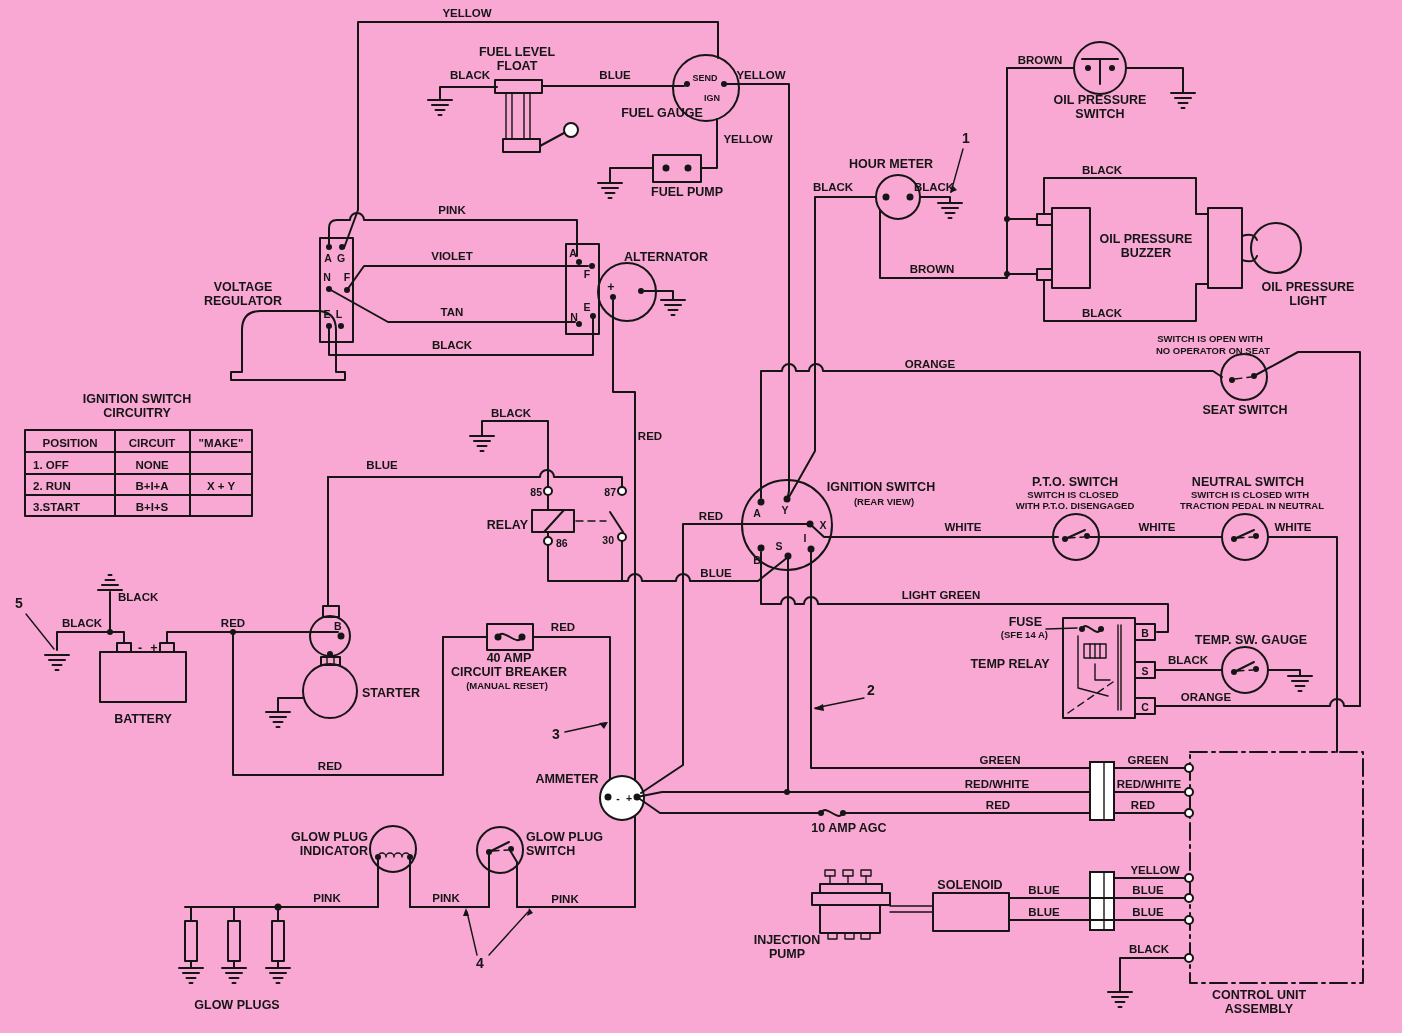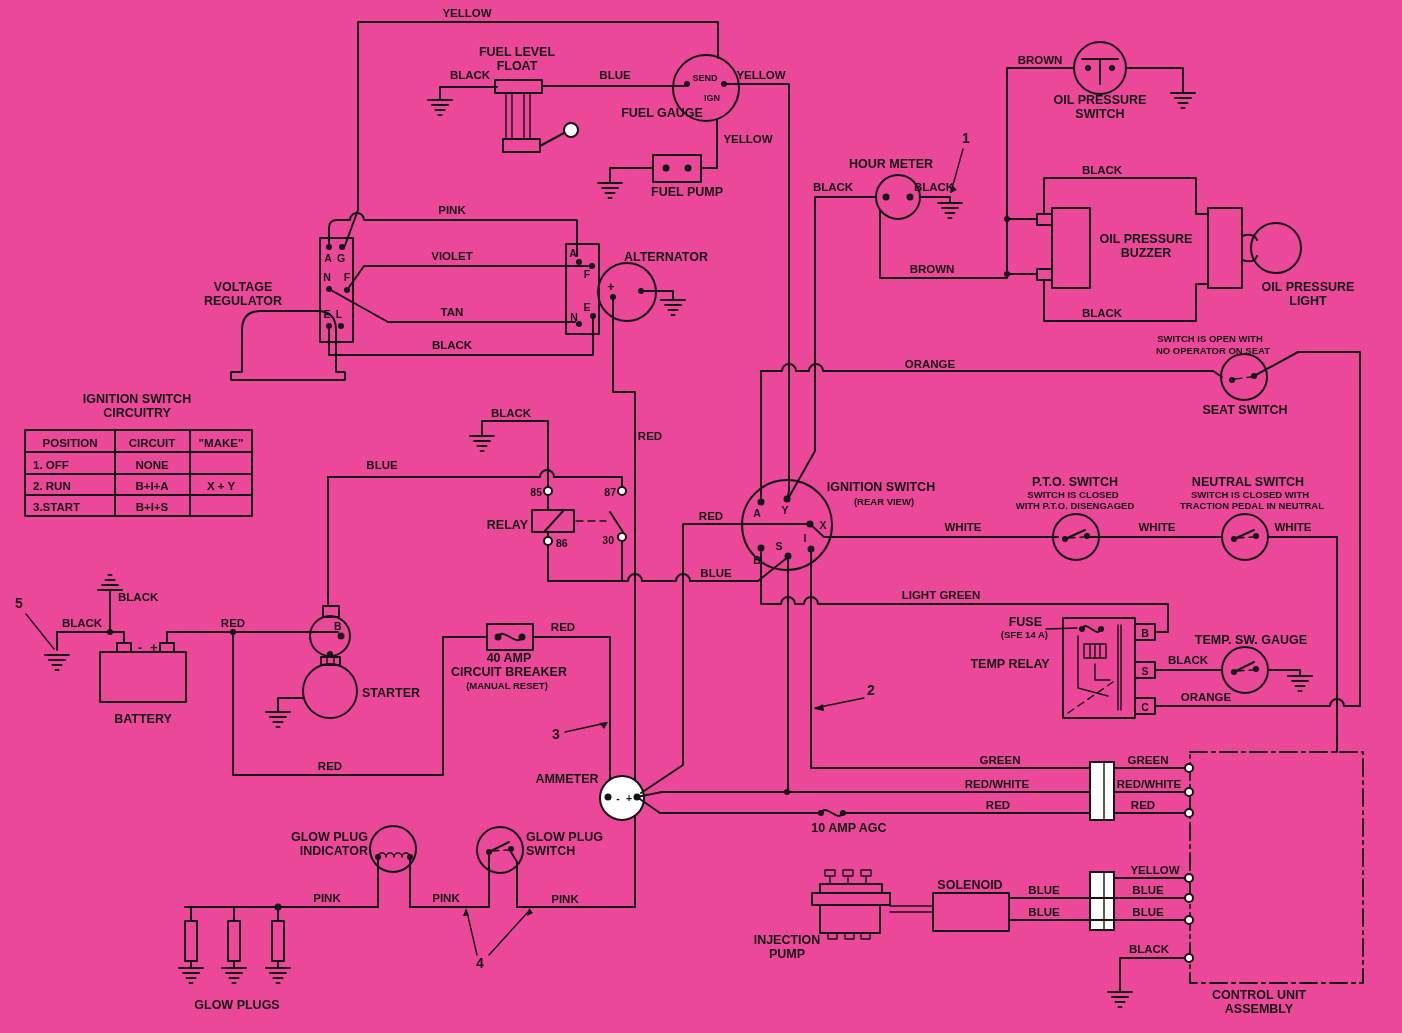--- a/index.html
+++ b/index.html
@@ -1,16 +1,16 @@
 <!DOCTYPE html>
 <html><head>
 <meta charset="utf-8">
 <style>
   html,body{margin:0;padding:0;background:#f4f4f2;}
-  .stage{position:relative;width:1402px;height:1033px;background:#ec4899;overflow:hidden;}
+  .stage{position:relative;width:1402px;height:1033px;background:#f9a8d4;overflow:hidden;}
   svg{position:absolute;left:0;top:0;}
   svg .st{stroke:#151515;stroke-width:2;fill:none;stroke-linecap:round;stroke-linejoin:round;}
   svg .thin{stroke-width:1.4;}
   svg .dash{stroke-dasharray:7 5;}
   svg .cudash{stroke-dasharray:17 5 3 5;}
   svg .dot{fill:#151515;stroke:none;}
   svg .oc{fill:#fff;stroke:#151515;stroke-width:2;}
   svg text{font-family:"Liberation Sans","DejaVu Sans",sans-serif;font-weight:bold;fill:#151515;text-anchor:middle;}
   .w{font-size:11.5px;}
   .c{font-size:12.5px;}

